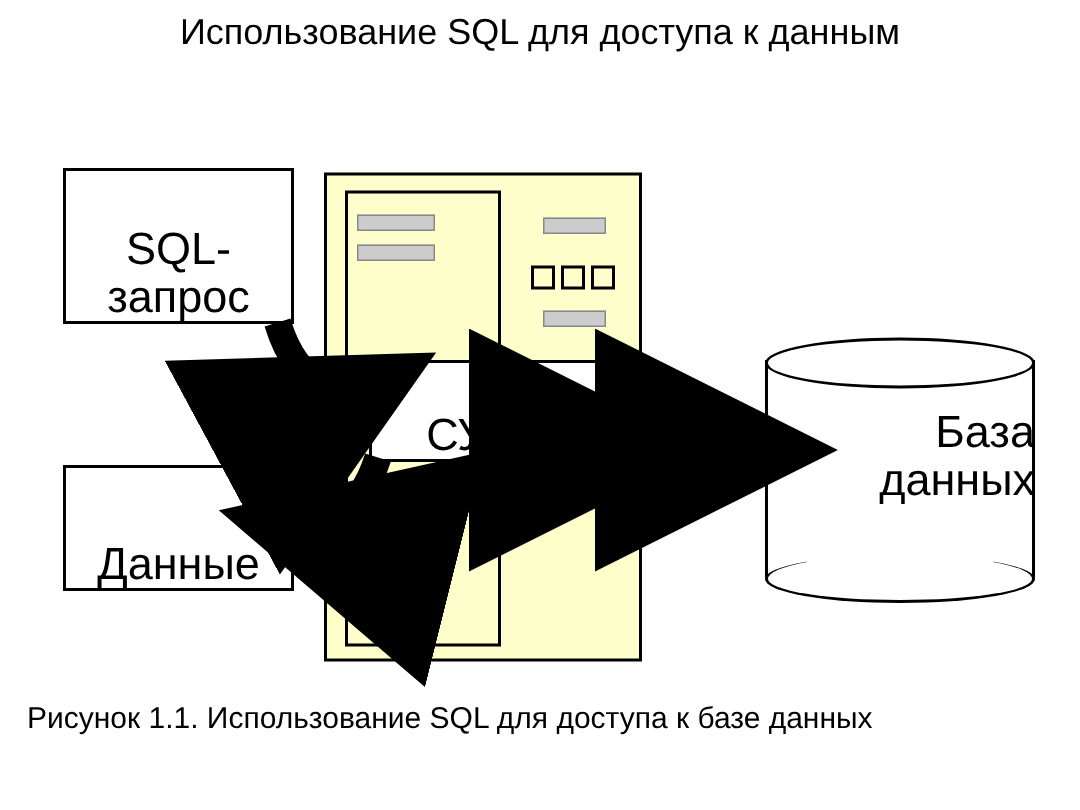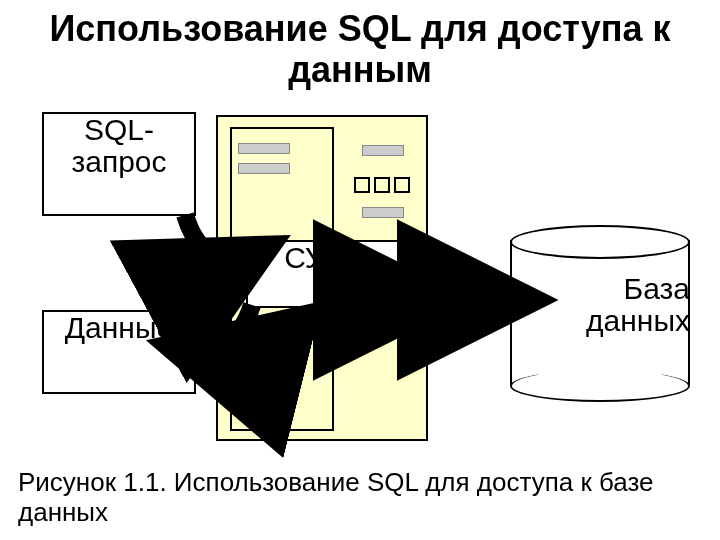--- a/index.html
+++ b/index.html
@@ -1,19 +1,19 @@
 <!DOCTYPE html>
 <html><head>
 <meta charset="utf-8">
 <style>
   html,body{margin:0;padding:0}
   body{width:720px;height:540px;background:#fff;font-family:Arial,Helvetica,sans-serif;color:#000;position:relative}
-  .title{position:absolute;left:0;top:8px;width:720px;text-align:center;font-weight:bold;font-size:36px;line-height:1.15}
-  .caption{position:absolute;left:18px;top:468px;width:684px;font-size:26px;line-height:1.15}
-  .box{position:absolute;border:2px solid #000;background:#fff;display:flex;align-items:flex-start;justify-content:center;font-size:30px;text-align:center;line-height:1.05}
+  .title{position:absolute;left:0;top:8px;width:720px;text-align:center;font-weight:normal;font-size:24px;line-height:1.15}
+  .caption{position:absolute;left:18px;top:468px;width:684px;font-size:20px;line-height:1.15}
+  .box{position:absolute;border:2px solid #000;background:#fff;display:flex;align-items:flex-end;justify-content:center;font-size:30px;text-align:center;line-height:1.05}
   #sql-box{left:42px;top:112px;width:150px;height:100px}
   #data-box{left:42px;top:310px;width:150px;height:80px}
   #dbms-box{left:246px;top:240px;width:152px;height:64px;z-index:3}
   
   #server{position:absolute;left:216px;top:115px;width:208px;height:322px;background:#ffffcc;border:2px solid #000;z-index:1}
   #server .front{position:absolute;left:12px;top:10px;width:100px;height:300px;background:#ffffcc;border:2px solid #000}
   #server .slot{position:absolute;left:20px;width:50px;height:9px;background:#ccc;border:1px solid #888}
   #server .led{position:absolute;width:12px;height:12px;border:2px solid #000}
   #server .bar{position:absolute;width:40px;height:9px;background:#ccc;border:1px solid #888}
   

